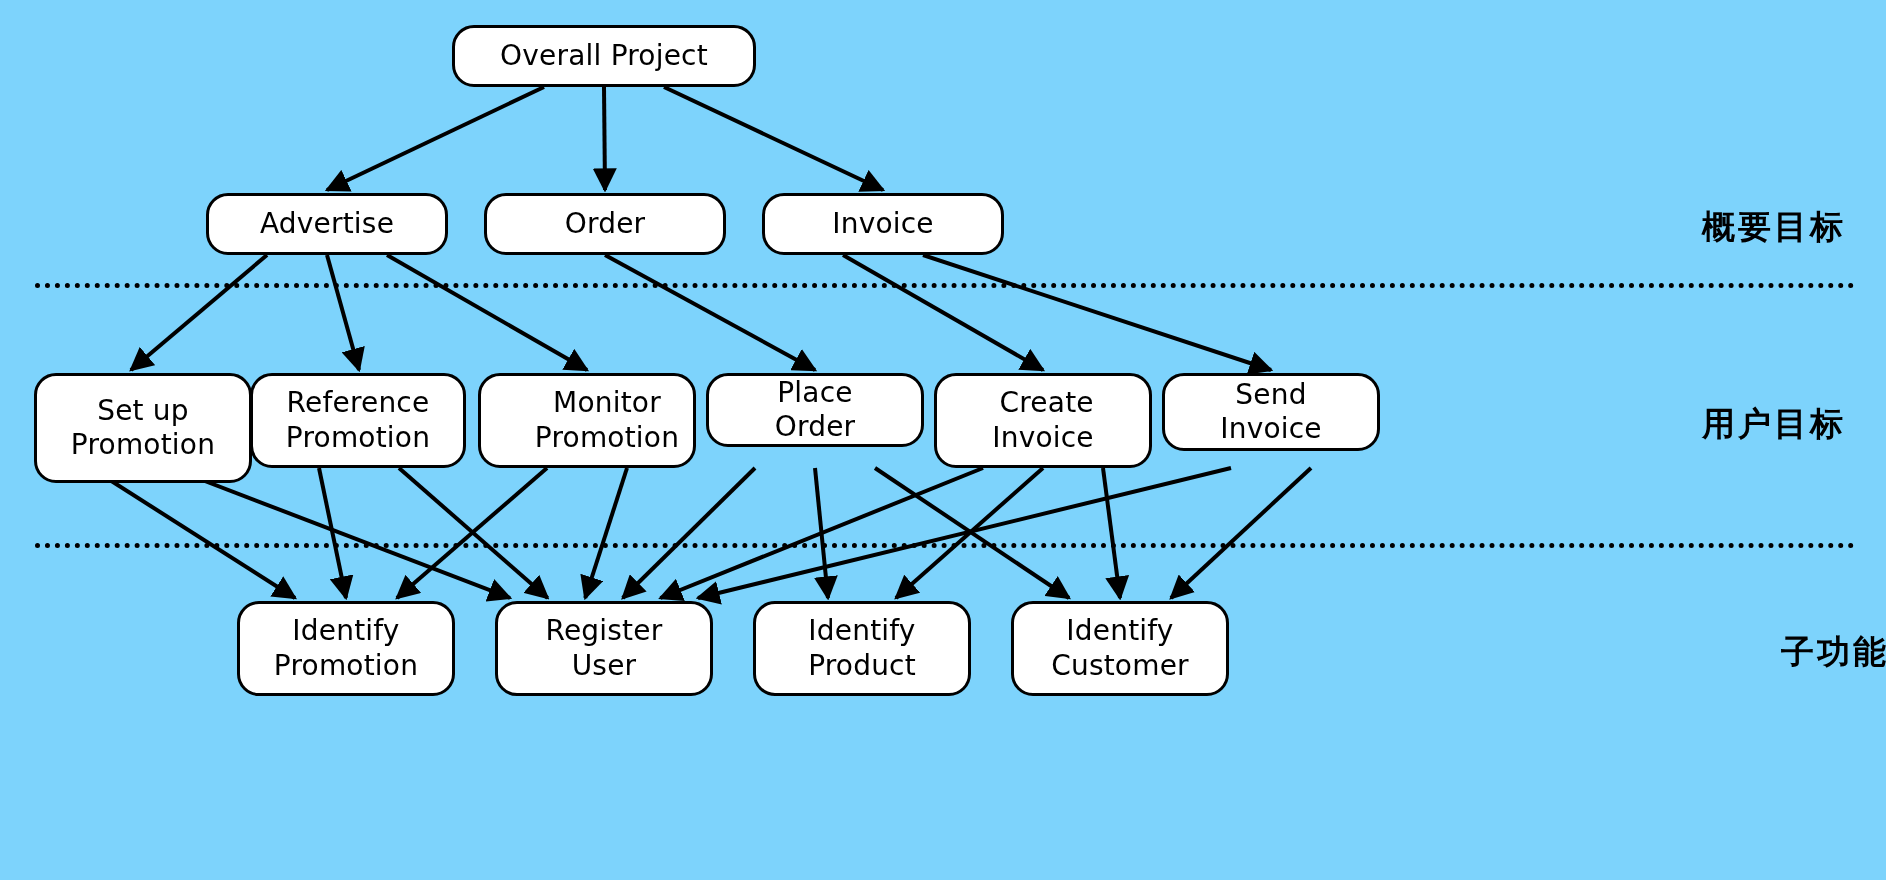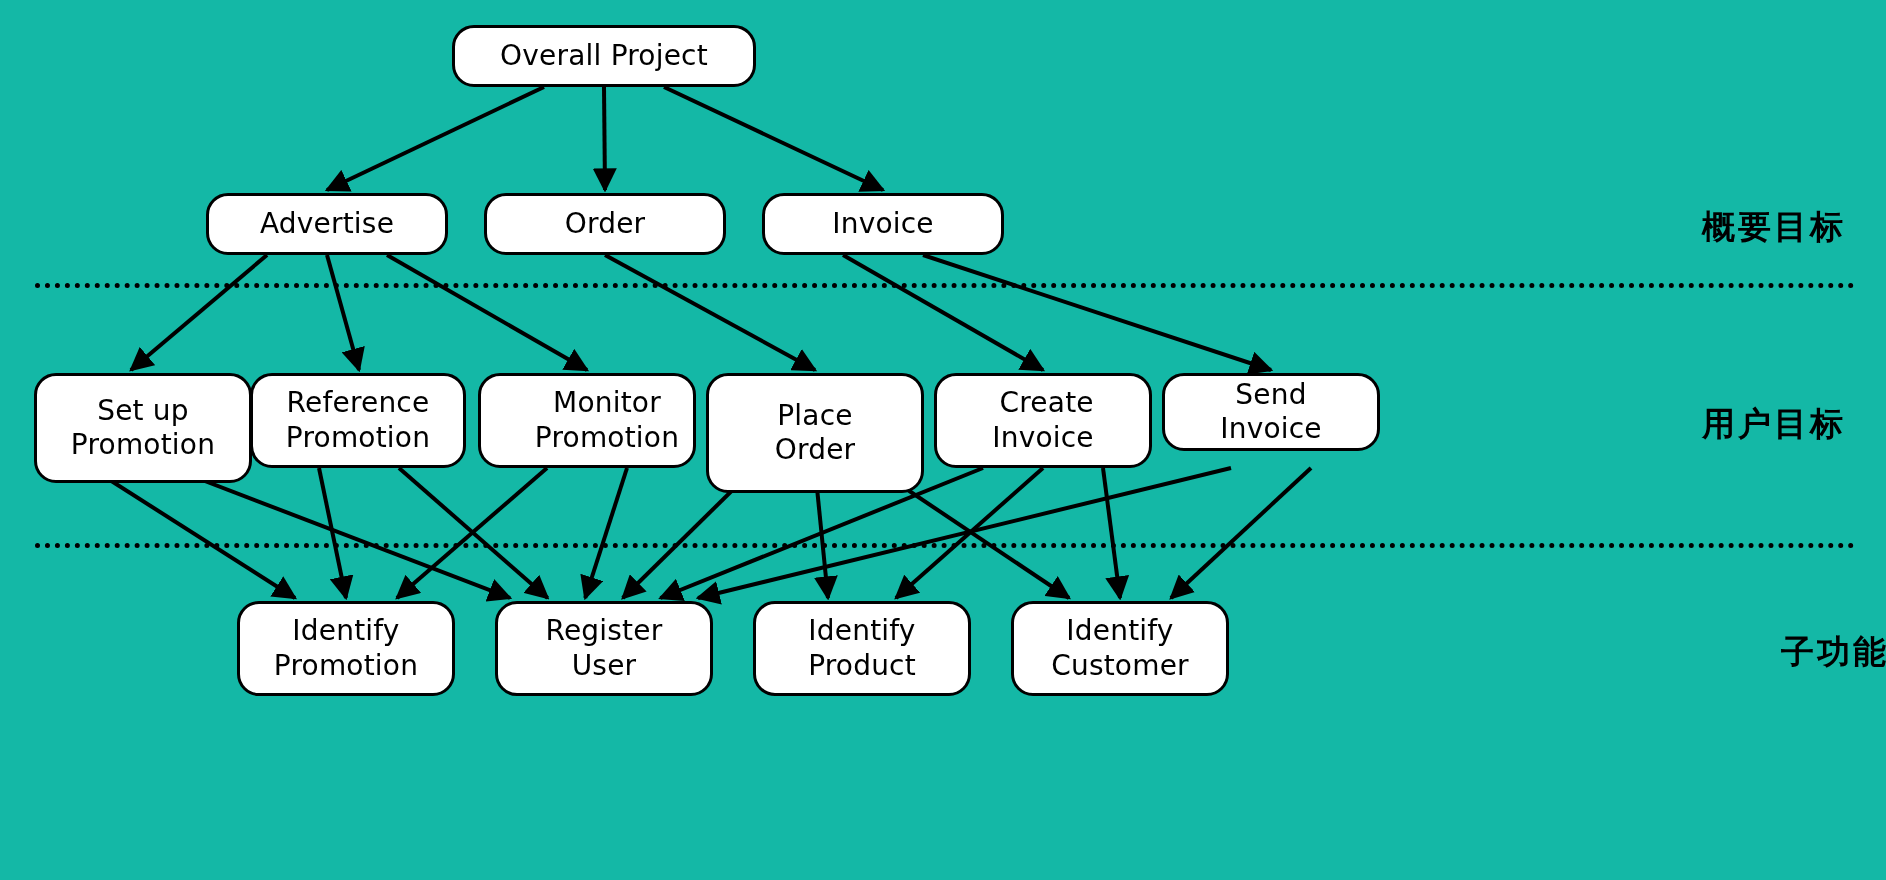--- a/index.html
+++ b/index.html
@@ -7,21 +7,21 @@
     padding: 0;
     background: #ffffff;
   }
   body {
     font-family: "DejaVu Sans", "Liberation Sans", sans-serif;
   }
   #canvas {
     position: relative;
     width: 1886px;
     height: 880px;
-    background: #14b8a6;
+    background: #7dd3fc;
     overflow: hidden;
   }
   #edges {
     position: absolute;
     left: 0;
     top: 0;
     width: 1886px;
     height: 880px;
   }
   .node {
@@ -102,21 +102,21 @@
       <div class="node" style="left: 452px; top: 25px; width: 304px; height: 62px;">Overall Project</div>
       <div class="node" style="left: 206px; top: 193px; width: 242px; height: 62px;">Advertise</div>
       <div class="node" style="left: 484px; top: 193px; width: 242px; height: 62px;">Order</div>
       <div class="node" style="left: 762px; top: 193px; width: 242px; height: 62px;">Invoice</div>
       <div class="node" style="left: 22px; top: 373px; width: 218px; height: 110px; margin-left: 12px;">Set up
 Promotion</div>
       <div class="node" style="left: 250px; top: 373px; width: 216px; height: 95px;">Reference
 Promotion</div>
       <div class="node" style="left: 478px; top: 373px; width: 218px; height: 95px; padding-left: 40px;">Monitor
 Promotion</div>
-      <div class="node" style="left: 706px; top: 373px; width: 218px; height: 120px;">Place
+      <div class="node" style="left: 706px; top: 373px; width: 218px; height: 74px;">Place
 Order</div>
       <div class="node" style="left: 934px; top: 373px; width: 218px; height: 95px; text-align: right;">Create
 Invoice</div>
       <div class="node" style="left: 1162px; top: 373px; width: 218px; height: 78px;">Send
 Invoice</div>
       <div class="node" style="left: 237px; top: 601px; width: 218px; height: 95px;">Identify
 Promotion</div>
       <div class="node" style="left: 495px; top: 601px; width: 218px; height: 95px;">Register
 User</div>
       <div class="node" style="left: 753px; top: 601px; width: 218px; height: 95px;">Identify

